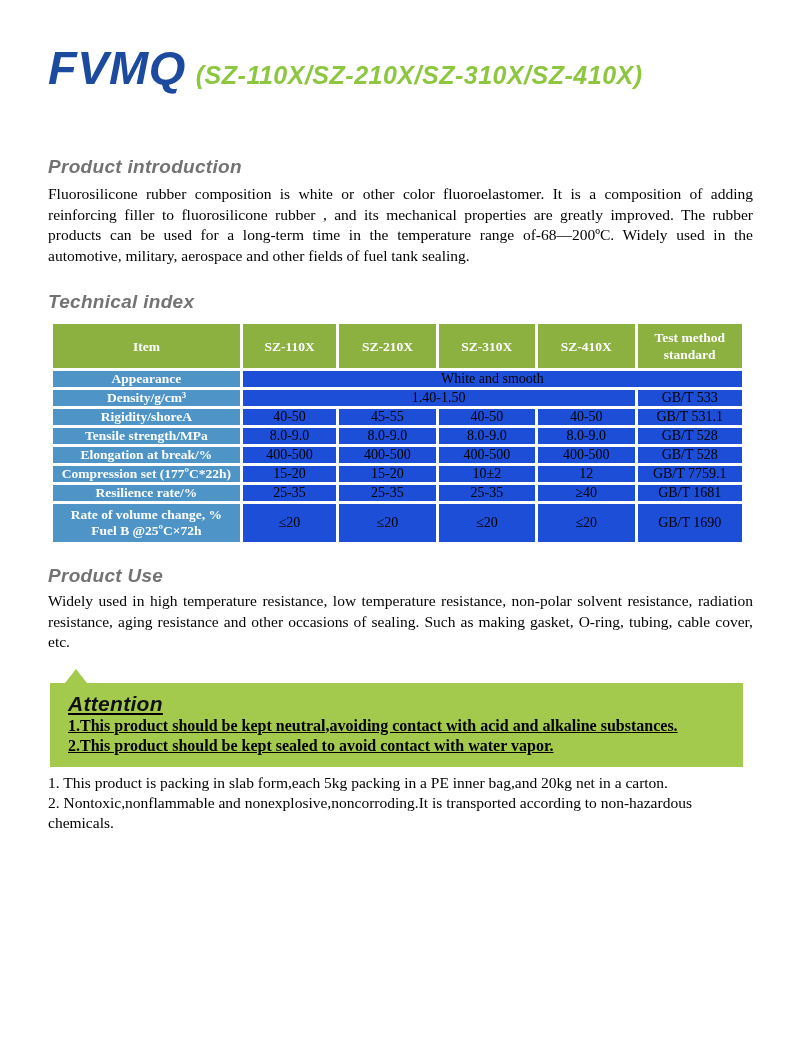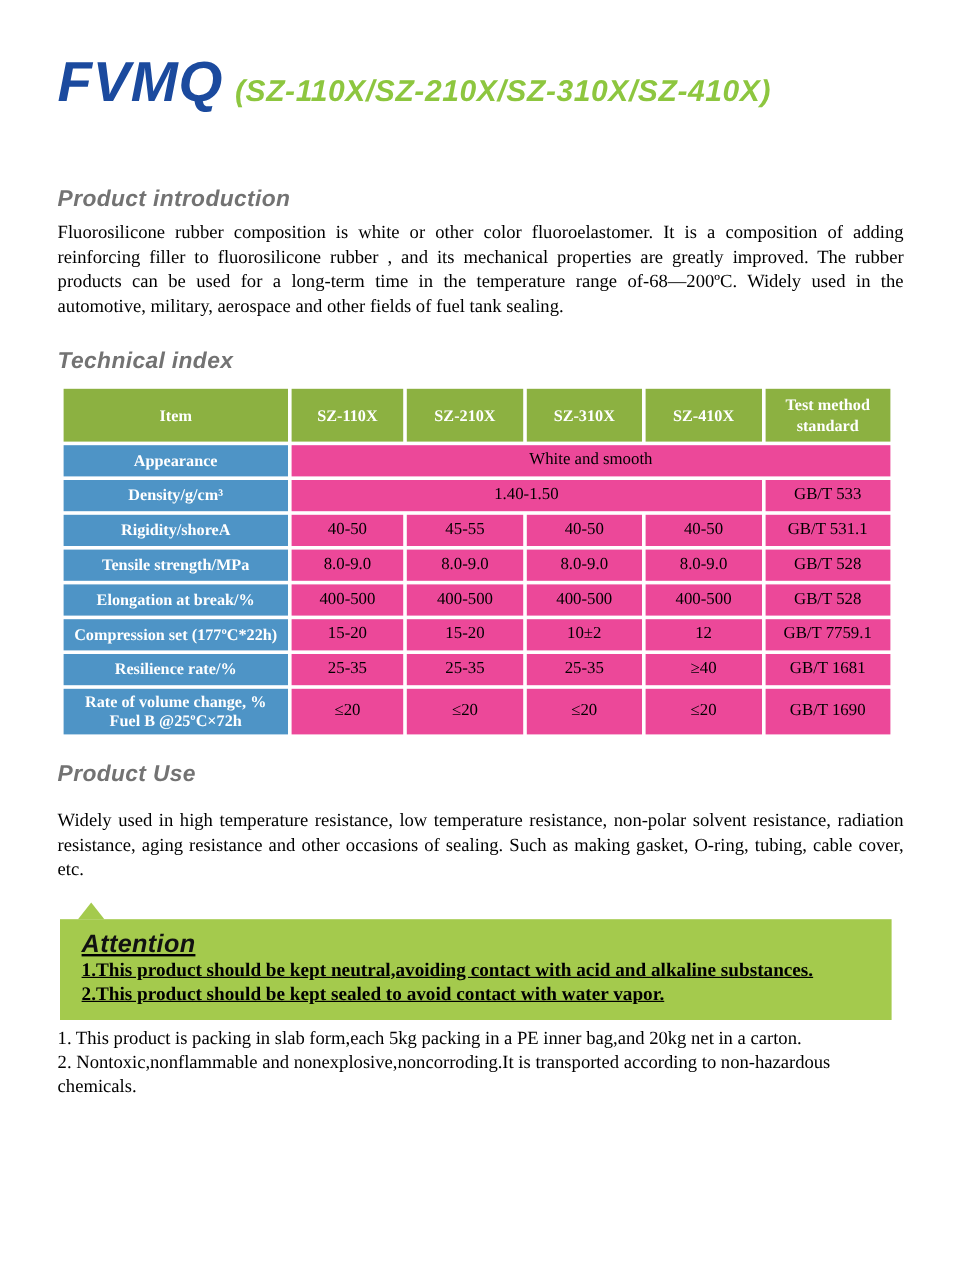--- a/index.html
+++ b/index.html
@@ -36,44 +36,44 @@
   }
   .h-intro { margin-top: 62px; }
   .h-tech  { margin-top: 25px; }
   .h-use   { margin-top: 20px; }
   .h-pack  { margin-top: 49px; }
 
   .body-text {
     font-size: 15.5px; line-height: 20.5px;
     text-align: justify; margin: 6px 0 0 0;
   }
-  .use { margin-top: 17px; }
+  .use { margin-top: 4px; }
 
   
   .spec-table {
     margin: 8px 0 0 2px;
     width: 695px;
     border-collapse: separate; border-spacing: 3px;
     table-layout: fixed;
   }
   .spec-table th, .spec-table td { vertical-align: middle; text-align: center; padding: 0 2px; }
   .spec-table th {
     background: #8CB141; color: #ffffff;
     font-weight: bold; font-size: 13.5px; line-height: 17px;
     height: 44px;
   }
-  .spec-table td { height: 26px; }
+  .spec-table td { height: 16px; }
   .spec-table tr.tall td { height: 38px; }
   td.cell-item {
     background: #4E94C6; color: #ffffff;
     font-weight: bold; font-size: 13.5px; line-height: 16px;
     white-space: pre-line;
   }
   td.cell-val {
-    background: #ec4899; color: #000000;
+    background: #1d4ed8; color: #000000;
     font-size: 14px;
   }
 
   
   .attention { margin: 16px 0 0 2px; }
   .attention-pointer {
     width: 0; height: 0; margin-left: 15px;
     border-left: 11px solid transparent;
     border-right: 11px solid transparent;
     border-bottom: 14px solid #A4CA4D;

